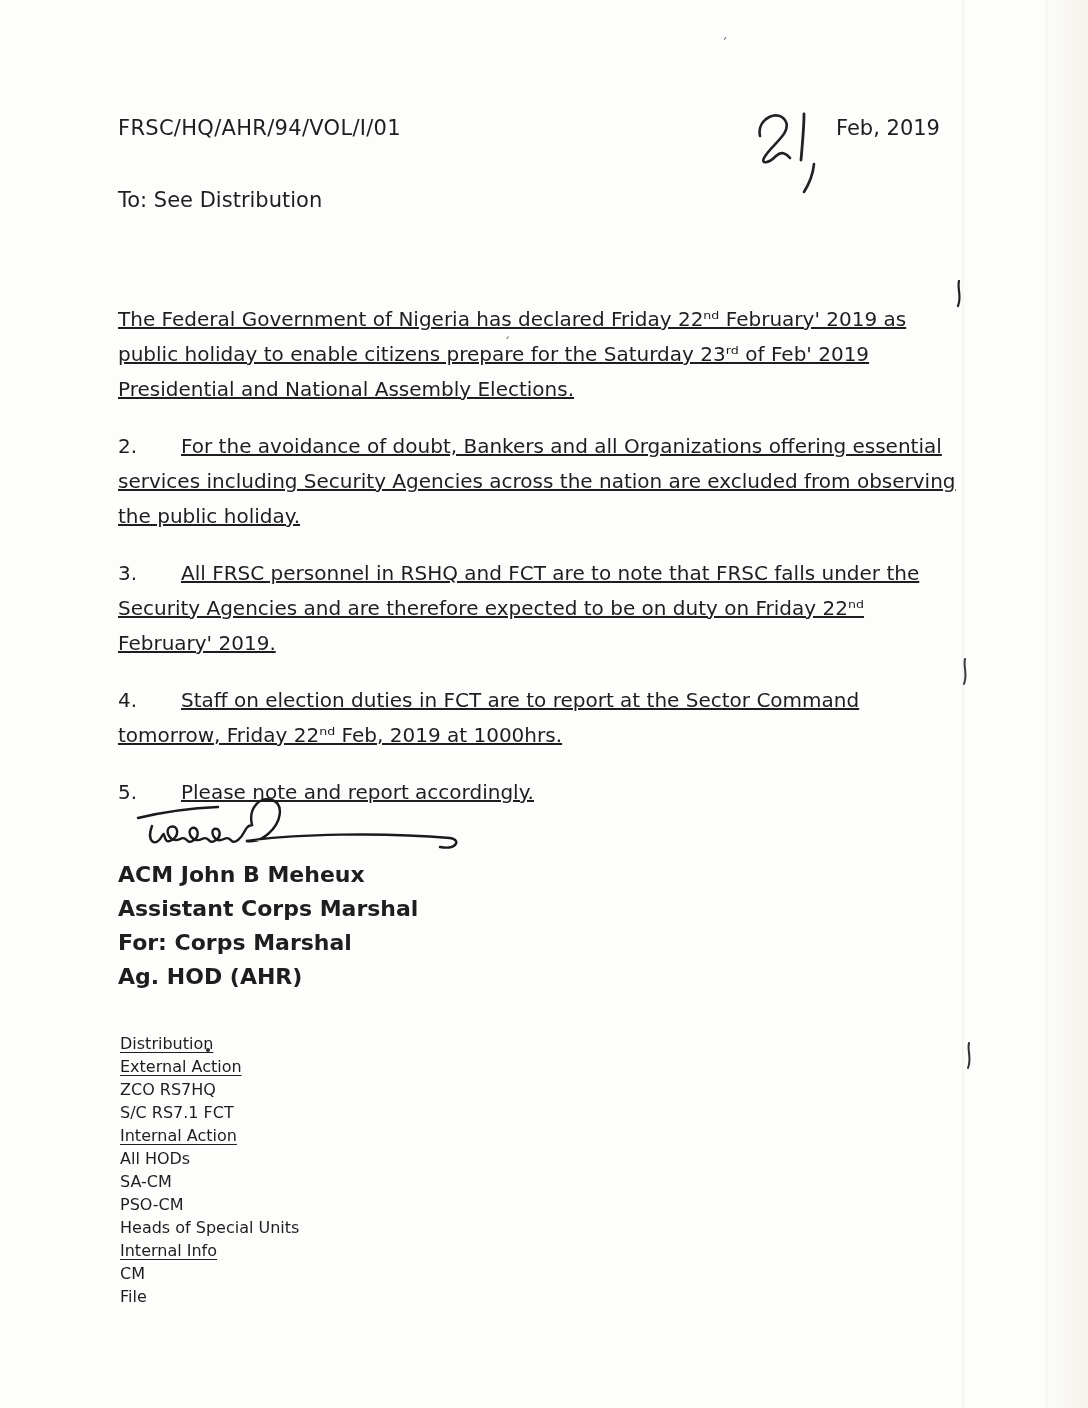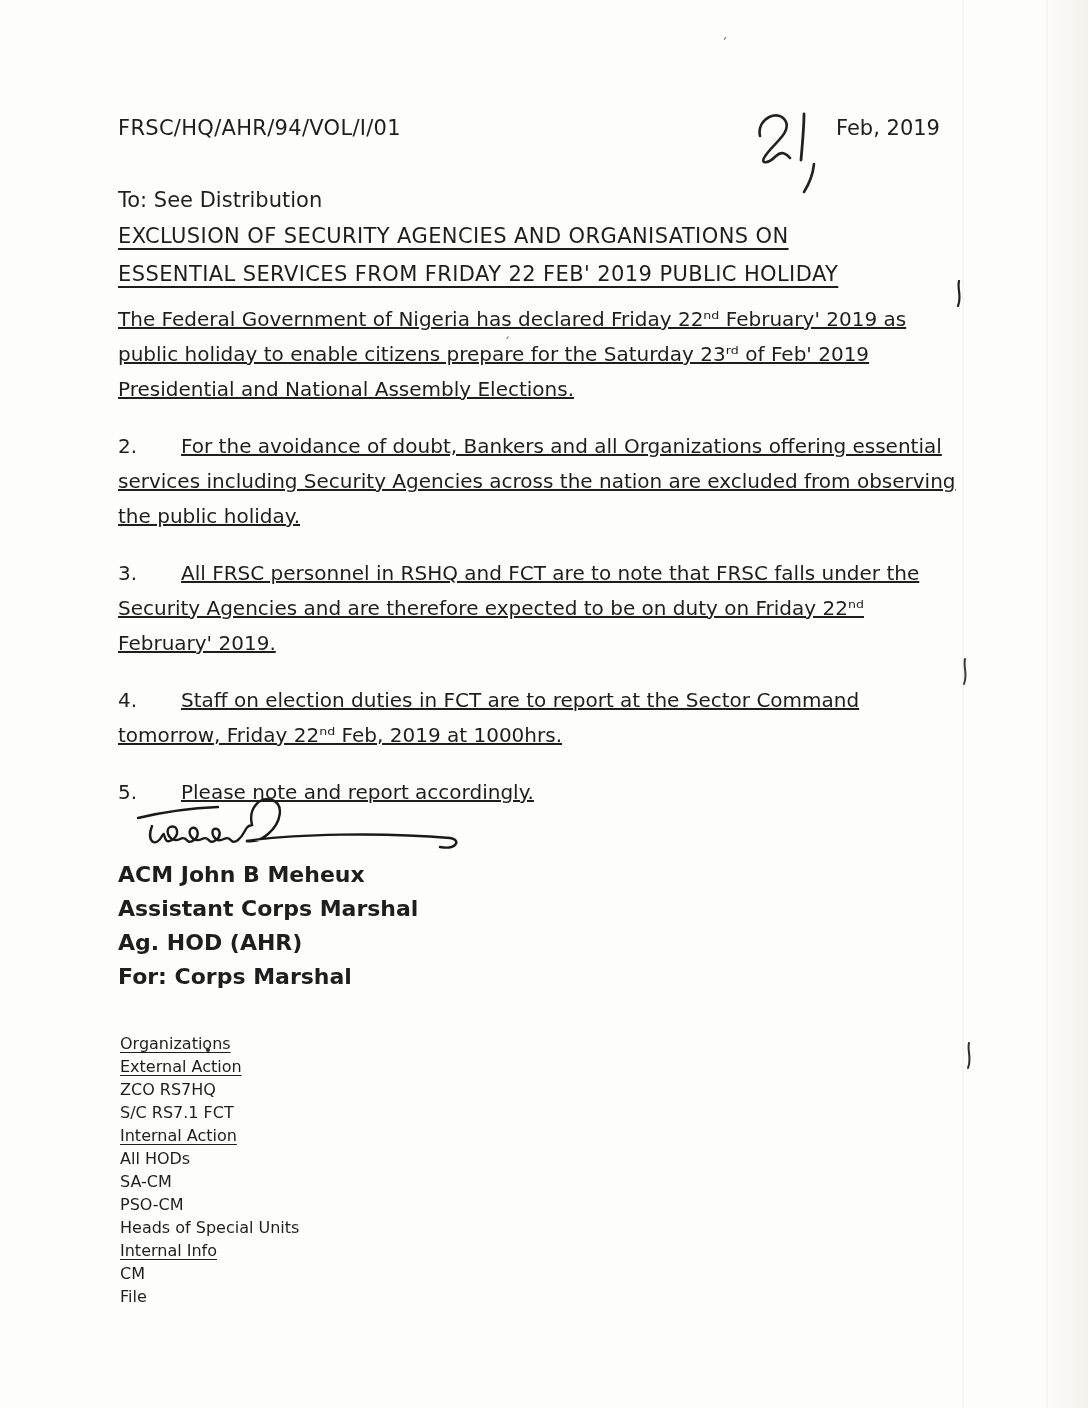--- a/index.html
+++ b/index.html
@@ -56,24 +56,20 @@
     <svg width="96" height="100" viewBox="0 0 96 100" fill="none">
       <path d="M14,38 C10,20 34,10 40,24 C45,36 24,48 18,60 C15,66 22,66 30,58 C35,53 40,55 44,60" stroke="#222" stroke-width="2.6" stroke-linecap="round"></path>
       <path d="M58,16 C58,30 56,50 55,62" stroke="#222" stroke-width="2.8" stroke-linecap="round"></path>
       <path d="M68,66 C67,76 63,86 58,94" stroke="#222" stroke-width="2.6" stroke-linecap="round"></path>
     </svg>
   </div>
   <div class="date-text">Feb, 2019</div>
 
   <div class="to-line">To: See Distribution</div>
 
-  <div class="title">
-    <div class="t-line">EXCLUSION OF SECURITY AGENCIES AND ORGANISATIONS ON</div>
-    <div class="t-line">ESSENTIAL SERVICES FROM FRIDAY 22 FEB' 2019 PUBLIC HOLIDAY</div>
-  </div>
 
   <div class="body-text">
       <div class="para">
         <div class="line"><span>The Federal Government of Nigeria has declared Friday 22ⁿᵈ February' 2019 as</span></div>
         <div class="line"><span>public holiday to enable citizens prepare for the Saturday 23ʳᵈ of Feb' 2019</span></div>
         <div class="line"><span>Presidential and National Assembly Elections.</span></div>
       </div>
       <div class="para">
         <div class="line"><span class="pnum">2.</span><span>For the avoidance of doubt, Bankers and all Organizations offering essential</span></div>
         <div class="line"><span>services including Security Agencies across the nation are excluded from observing</span></div>
@@ -100,26 +96,26 @@
                C70,43 68,54 76,48 C82,44 80,34 74,36 C68,39 74,52 84,47 C92,43 90,54 98,48
                C104,44 102,35 96,37 C92,39 96,52 106,47 C114,43 112,54 120,48 C128,42 126,34 134,33
                C130,16 142,4 154,8 C166,12 164,30 150,42 C142,49 134,50 128,49
                C175,42 265,40 332,46 C344,48 338,58 322,55" stroke="#1a1a1a" stroke-width="2.4" stroke-linecap="round"></path>
     </svg>
   </div>
 
   <div class="sig-block">
       <div class="sig-line">ACM John B Meheux</div>
       <div class="sig-line">Assistant Corps Marshal</div>
+      <div class="sig-line">For: Corps Marshal</div>
       <div class="sig-line">Ag. HOD (AHR)</div>
-      <div class="sig-line">For: Corps Marshal</div>
     </div>
 
   <div class="dist">
-      <div class="dist-item u">Organizations</div>
+      <div class="dist-item u">Distribution</div>
       <div class="dist-item u">External Action</div>
       <div class="dist-item">ZCO RS7HQ</div>
       <div class="dist-item">S/C RS7.1 FCT</div>
       <div class="dist-item u">Internal Action</div>
       <div class="dist-item">All HODs</div>
       <div class="dist-item">SA-CM</div>
       <div class="dist-item">PSO-CM</div>
       <div class="dist-item">Heads of Special Units</div>
       <div class="dist-item u">Internal Info</div>
       <div class="dist-item">CM</div>

